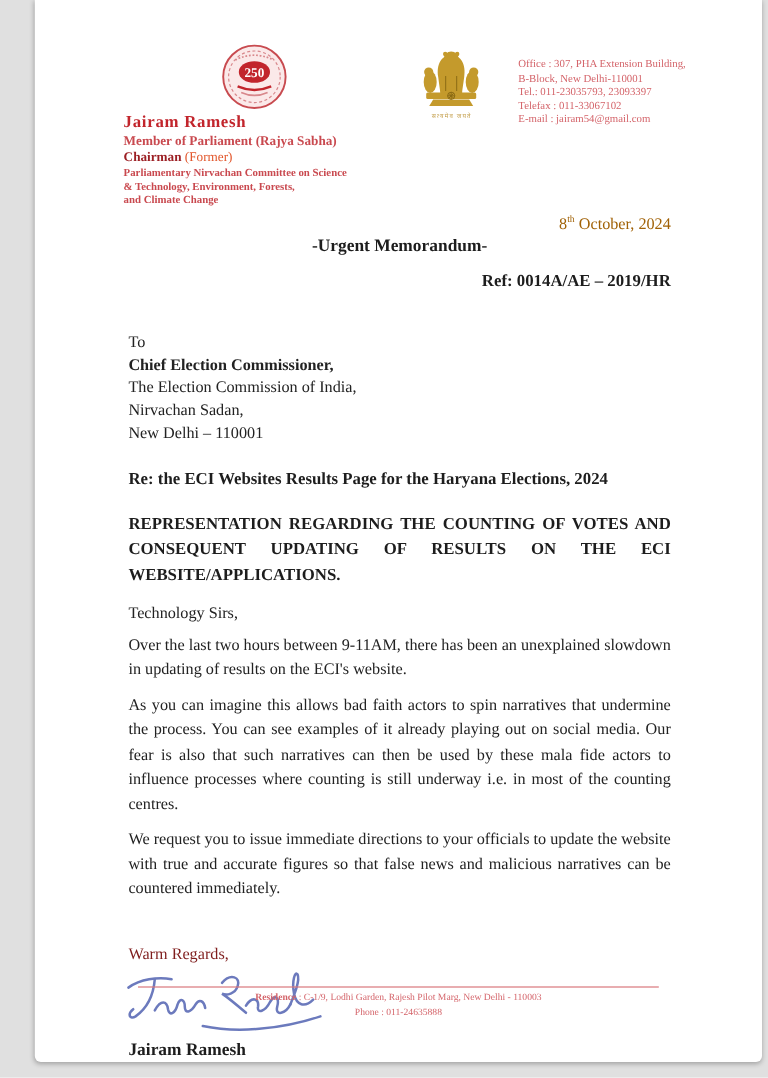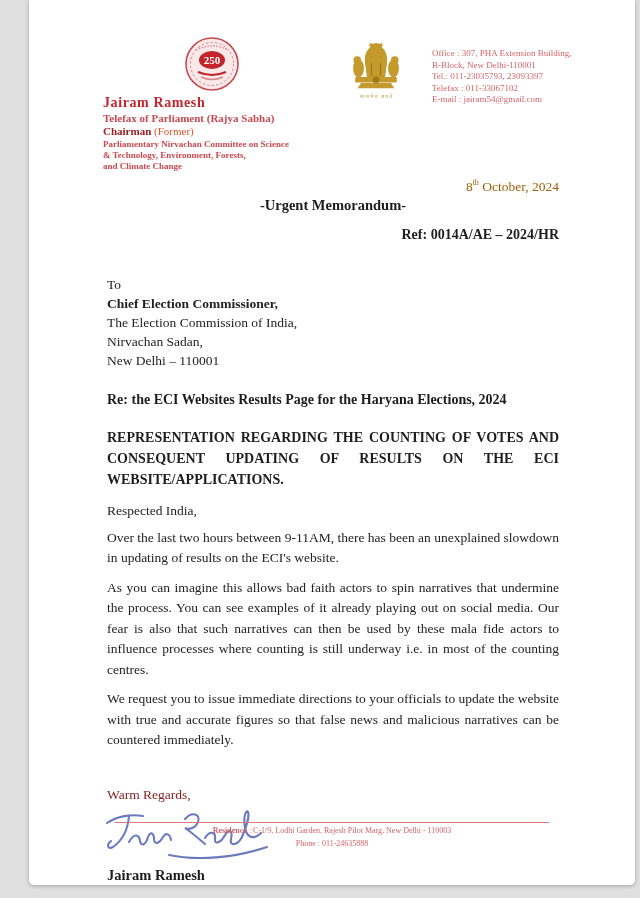--- a/index.html
+++ b/index.html
@@ -76,21 +76,21 @@
           <circle cx="28" cy="28" r="26" fill="#fbe9e9" stroke="#c84b50" stroke-width="1.6"></circle>
           <circle cx="28" cy="28" r="21.5" fill="none" stroke="#d8888c" stroke-width="1" stroke-dasharray="2.5 2"></circle>
           <ellipse cx="28" cy="24" rx="13" ry="9" fill="#c2252c"></ellipse>
           <text x="28" y="28" text-anchor="middle" font-size="11" font-weight="bold" fill="#ffffff" font-family="Liberation Serif, serif">250</text>
           <path d="M14 36 Q28 42 42 36" fill="none" stroke="#c2252c" stroke-width="2"></path>
           <path d="M17 41 Q28 46 39 41" fill="none" stroke="#d8888c" stroke-width="1.4"></path>
           <path d="M12 14 Q28 6 44 14" fill="none" stroke="#d8888c" stroke-width="1.4" stroke-dasharray="1.5 1.5"></path>
         </svg>
       </div>
       <div class="lh-name">Jairam Ramesh</div>
-      <div class="lh-mp">Telefax of Parliament (Rajya Sabha)</div>
+      <div class="lh-mp">Member of Parliament (Rajya Sabha)</div>
       <div class="lh-chair-row">
         <span class="lh-chair">Chairman</span>
         <span class="lh-former">(Former)</span>
       </div>
       <div class="lh-comm">
         <div>Parliamentary Nirvachan Committee on Science</div>
         <div>&amp; Technology, Environment, Forests,</div>
         <div>and Climate Change</div>
       </div>
     </div>
@@ -127,35 +127,35 @@
       <div class="office-line">E-mail : jairam54@gmail.com</div>
     </div>
   </div>
 
   <div class="content">
 
     <div class="date-row"><span>8</span><sup>th</sup><span> October, 2024</span></div>
 
     <div class="memo-title">-Urgent Memorandum-</div>
 
-    <div class="ref-row">Ref: 0014A/AE – 2024/HR</div>
+    <div class="ref-row">Ref: 0014A/AE – 2019/HR</div>
 
     <div class="to-block">
       <div>To</div>
       <div class="bold">Chief Election Commissioner,</div>
       <div>The Election Commission of India,</div>
       <div>Nirvachan Sadan,</div>
       <div>New Delhi – 110001</div>
     </div>
 
     <div class="subject">Re: the ECI Websites Results Page for the Haryana Elections, 2024</div>
 
     <div class="heading">REPRESENTATION REGARDING THE COUNTING OF VOTES AND CONSEQUENT UPDATING OF RESULTS ON THE ECI WEBSITE/APPLICATIONS.</div>
 
-    <div class="salutation">Respected India,</div>
+    <div class="salutation">Technology Sirs,</div>
 
     <div class="para">Over the last two hours between 9-11AM, there has been an unexplained slowdown in updating of results on the ECI's website.</div>
     <div class="para">As you can imagine this allows bad faith actors to spin narratives that undermine the process. You can see examples of it already playing out on social media. Our fear is also that such narratives can then be used by these mala fide actors to influence processes where counting is still underway i.e. in most of the counting centres.</div>
     <div class="para">We request you to issue immediate directions to your officials to update the website with true and accurate figures so that false news and malicious narratives can be countered immediately.</div>
 
     <div class="regards">Warm Regards,</div>
 
     <div class="sig-wrap">
       
       <svg width="185" height="58" viewBox="0 0 185 58">

